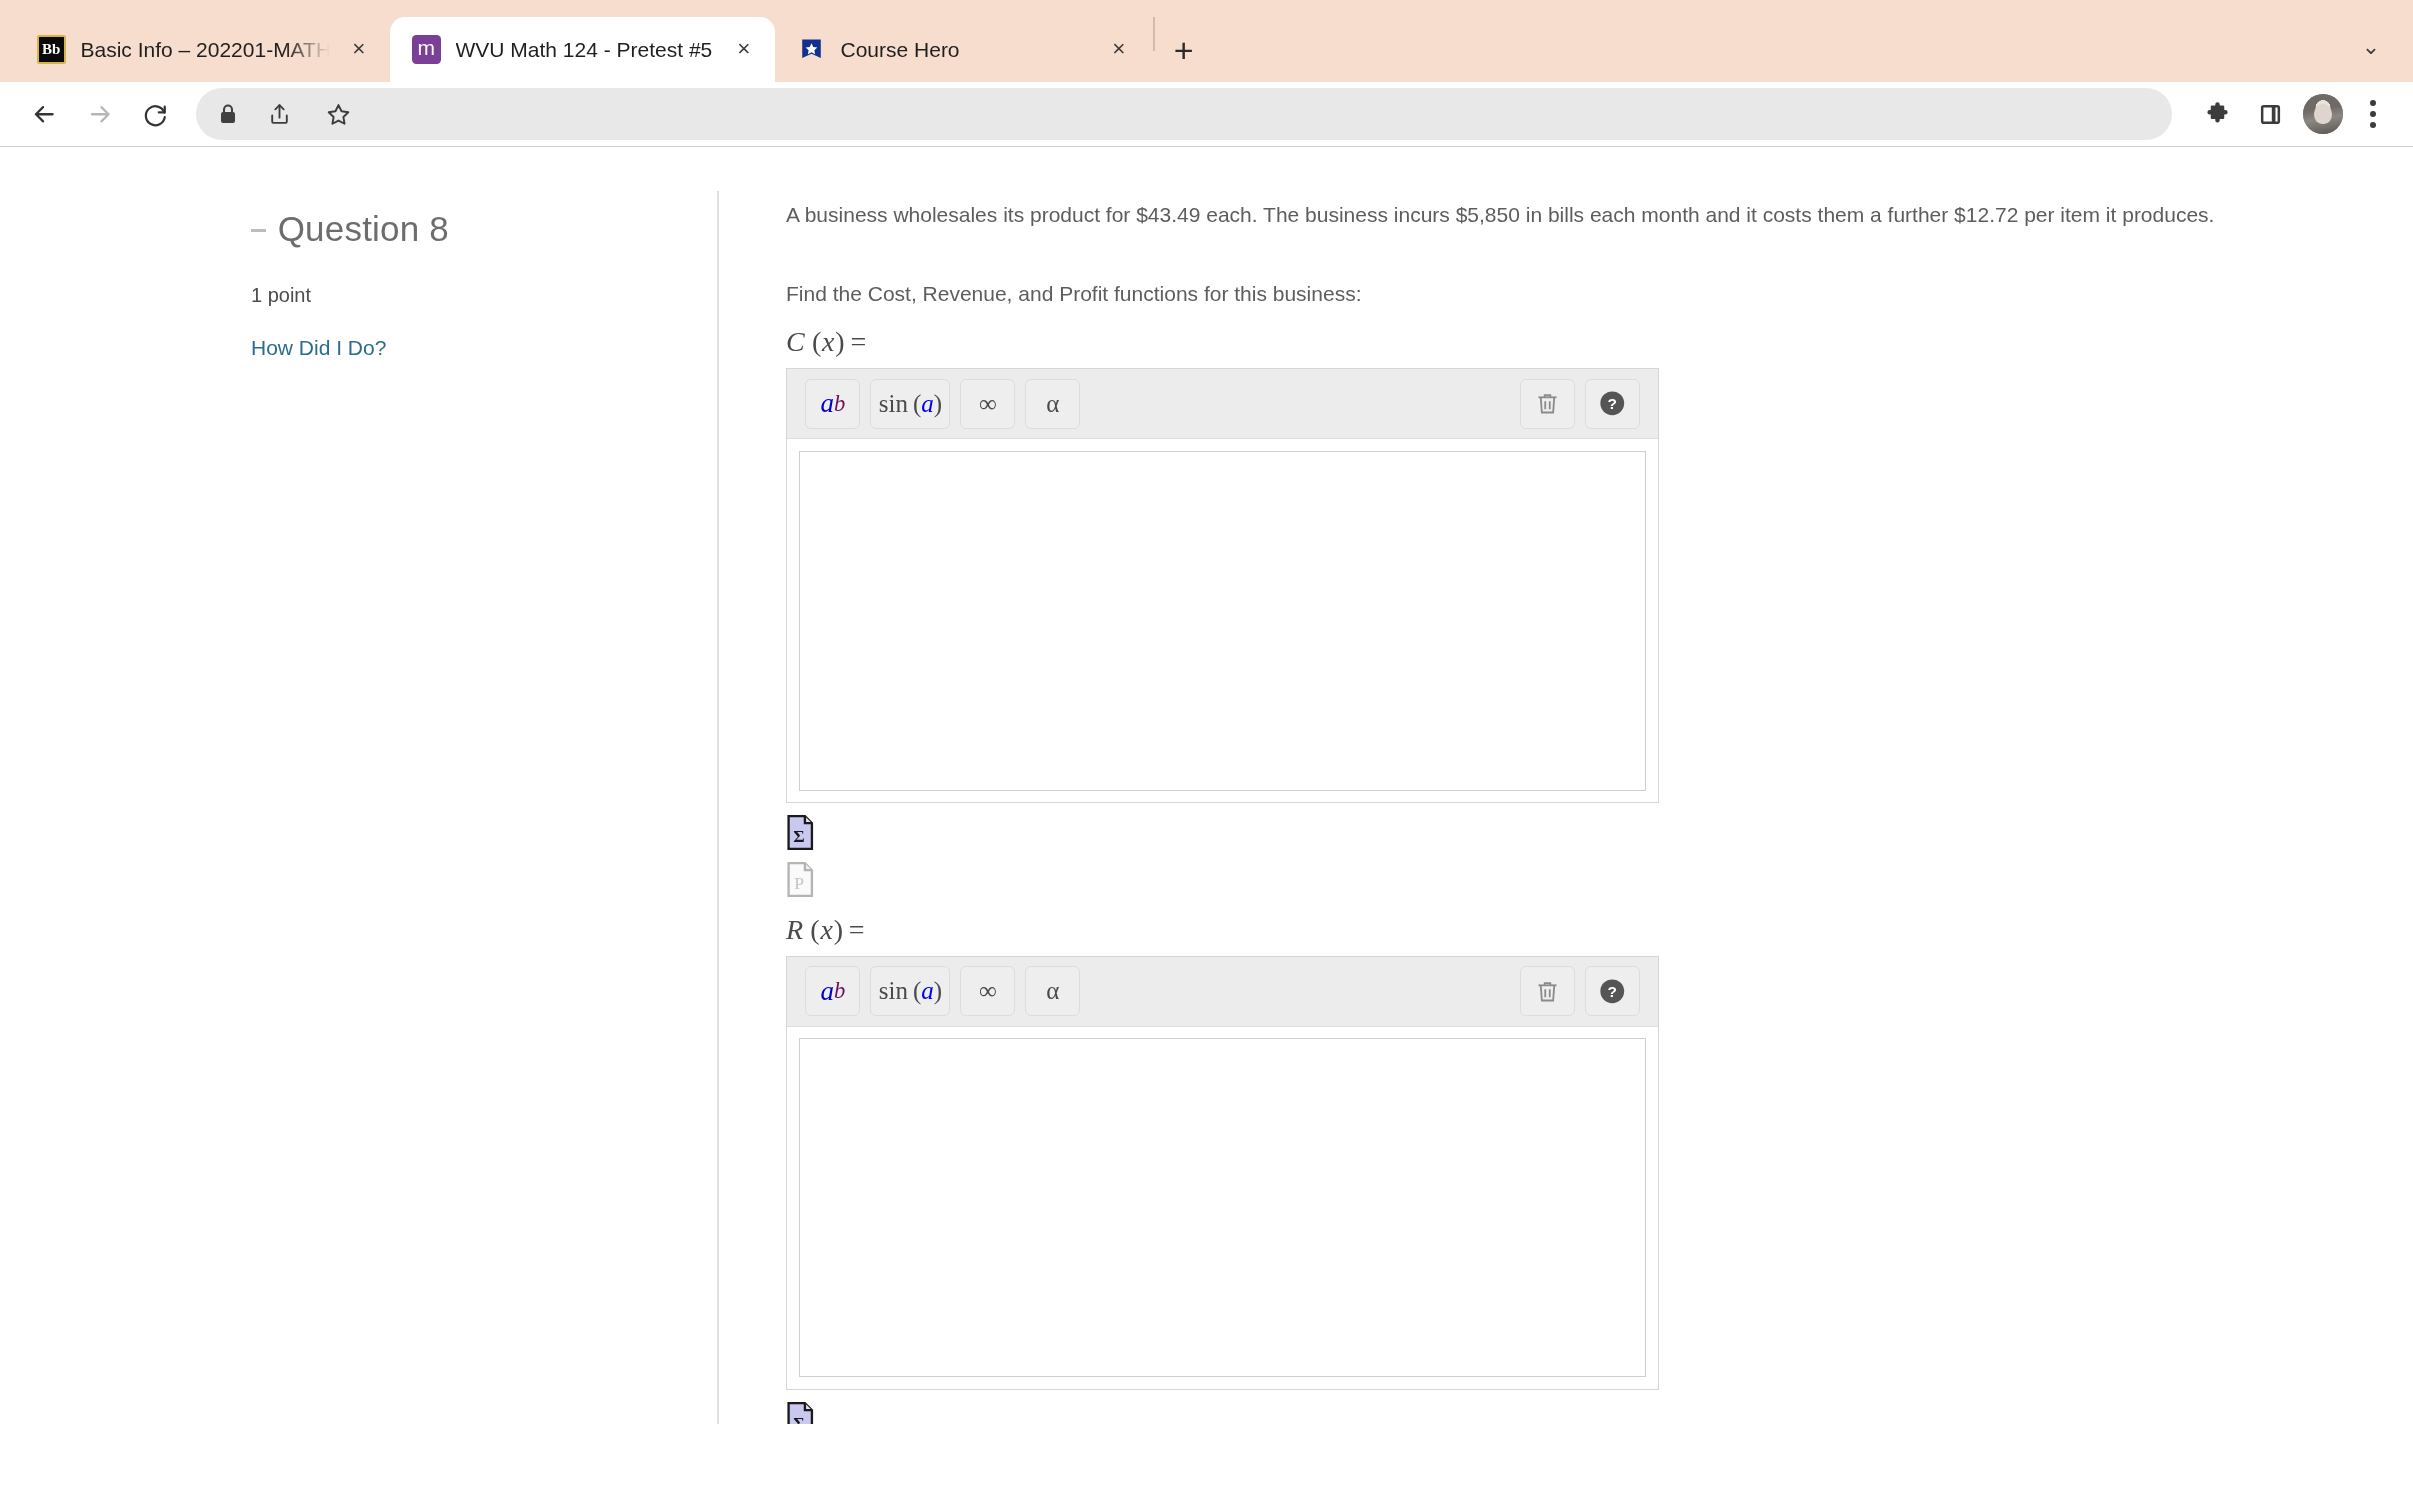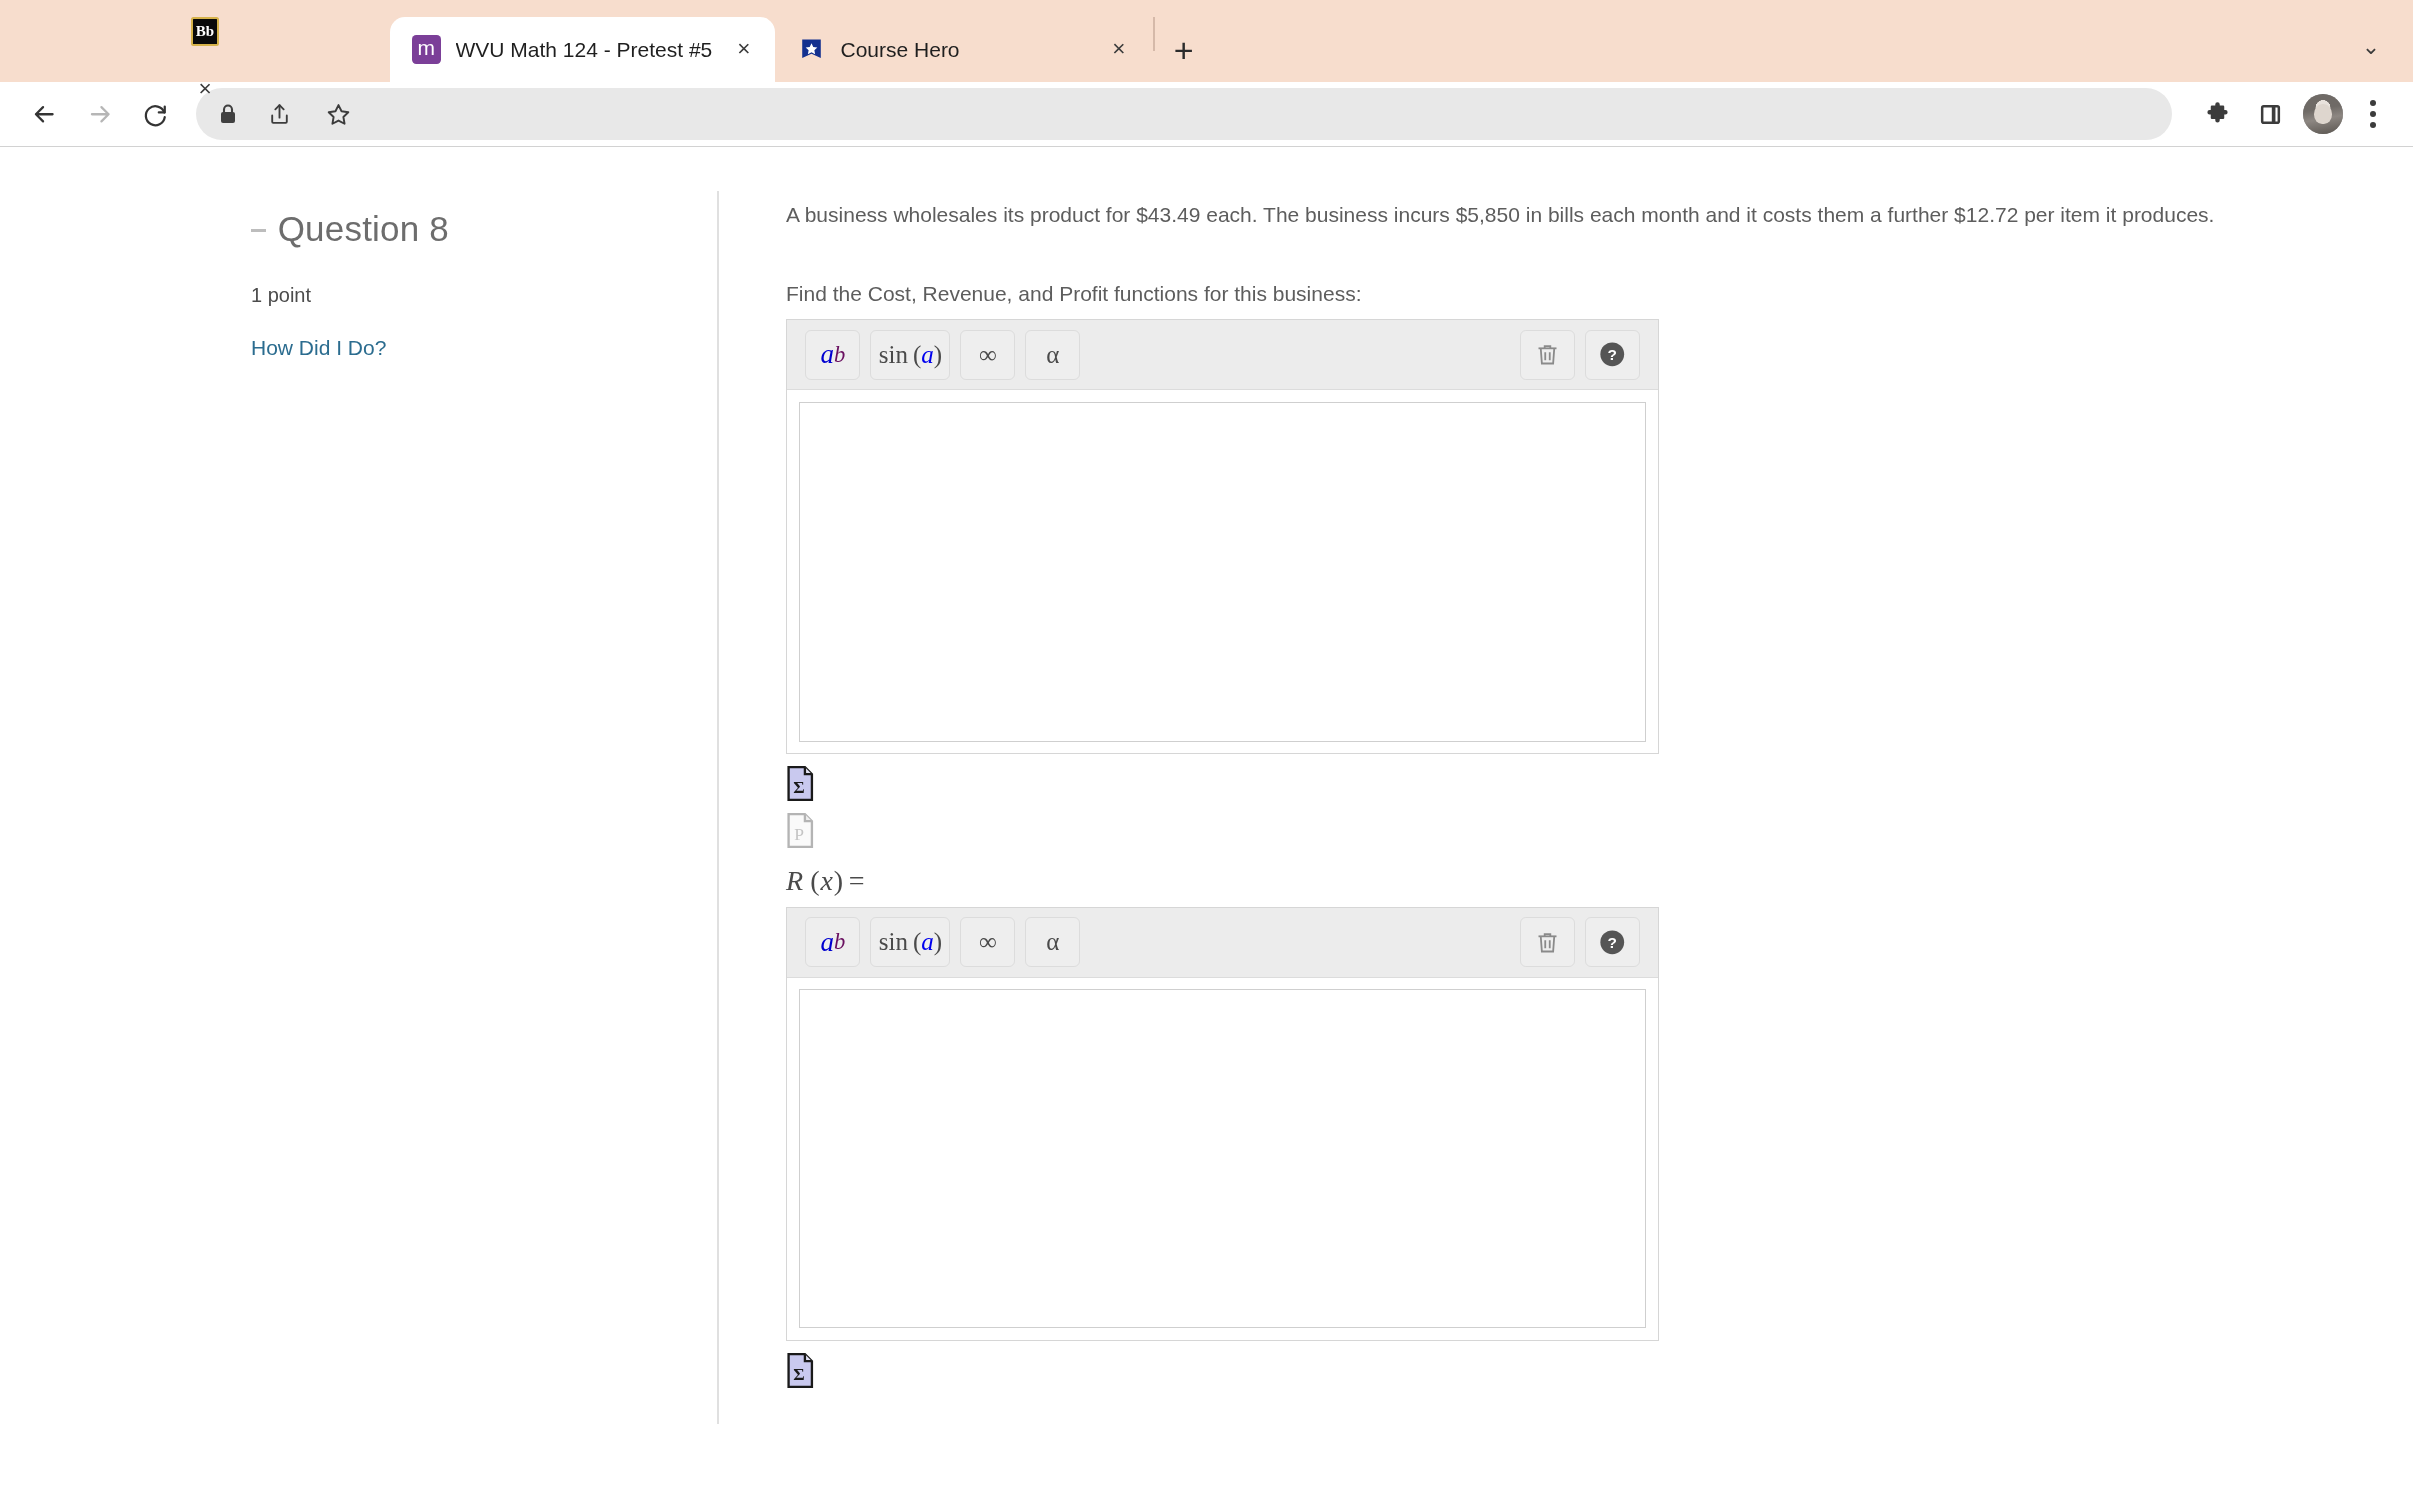--- a/index.html
+++ b/index.html
@@ -23,21 +23,21 @@
   }
   .tab {
     height: 65px;
     display: flex;
     align-items: center;
     gap: 15px;
     padding: 0 17px 0 22px;
     min-width: 0;
     position: relative;
   }
-  .tab.inactive { width: 375px; flex-direction: column; }
+  .tab.inactive { width: 375px; }
   .tab.active {
     width: 385px;
     background: #ffffff;
     border-radius: 15px 15px 0 0;
   }
   .tab.third { width: 375px; }
   .tab-favicon {
     width: 28.5px; height: 28.5px;
     flex: 0 0 28.5px;
     display: flex; align-items: center; justify-content: center;
@@ -398,20 +398,21 @@
         </div>
         <div class="qpoints">1 point</div>
         <a class="howdidido" href="#">How Did I Do?</a>
       </div>
 
       <div class="qbody">
 
         <div class="qtext">A business wholesales its product for $43.49 each. The business incurs $5,850 in bills each month and it costs them a further $12.72 per item it produces.</div>
         <div class="qtext second">Find the Cost, Revenue, and Profit functions for this business:</div>
 
+        <div class="mathlabel"><span>C</span><span class="paren"> (</span><span>x</span><span class="paren">)</span><span class="eq">=</span></div>
 
         <div class="mathfield">
           <div class="mf-toolbar">
             <div class="mf-btn">
                 <span class="sup-a">a</span>
                 <span class="sup-b">b</span>
               </div>
             <div class="mf-btn wide">
                 <span class="sin-fn">sin</span>
                 <span class="sin-fn"> (</span>

